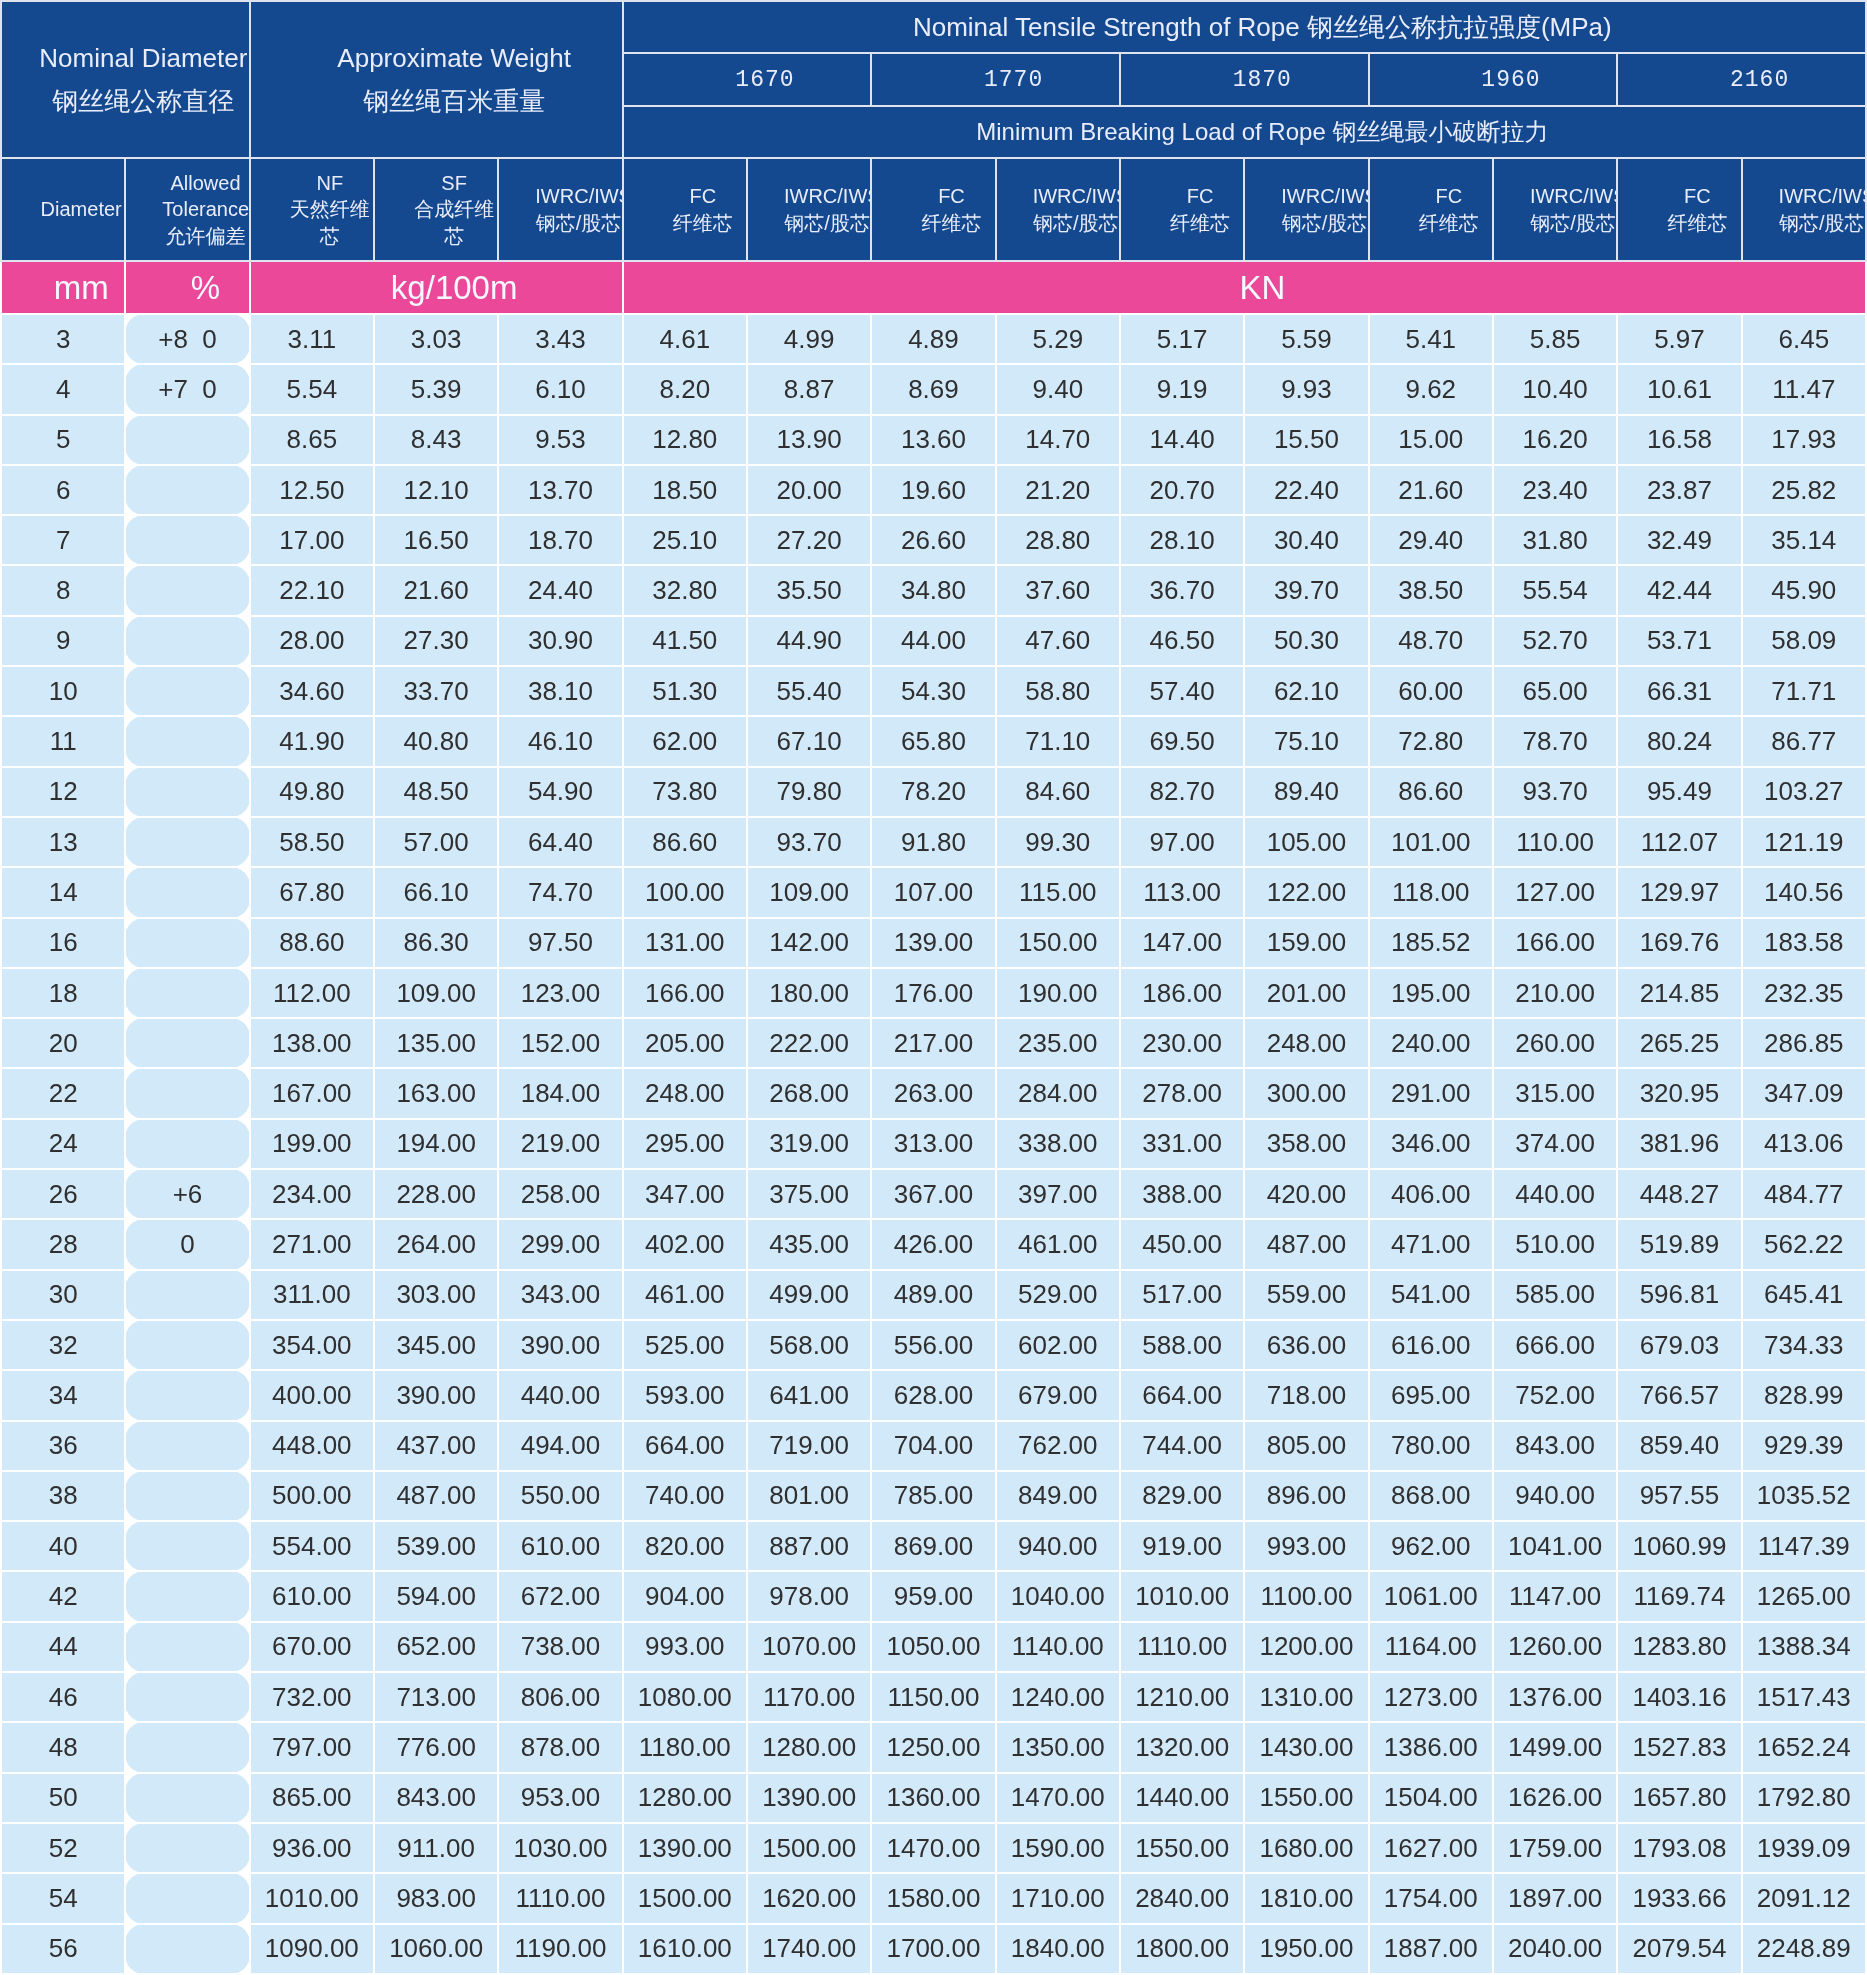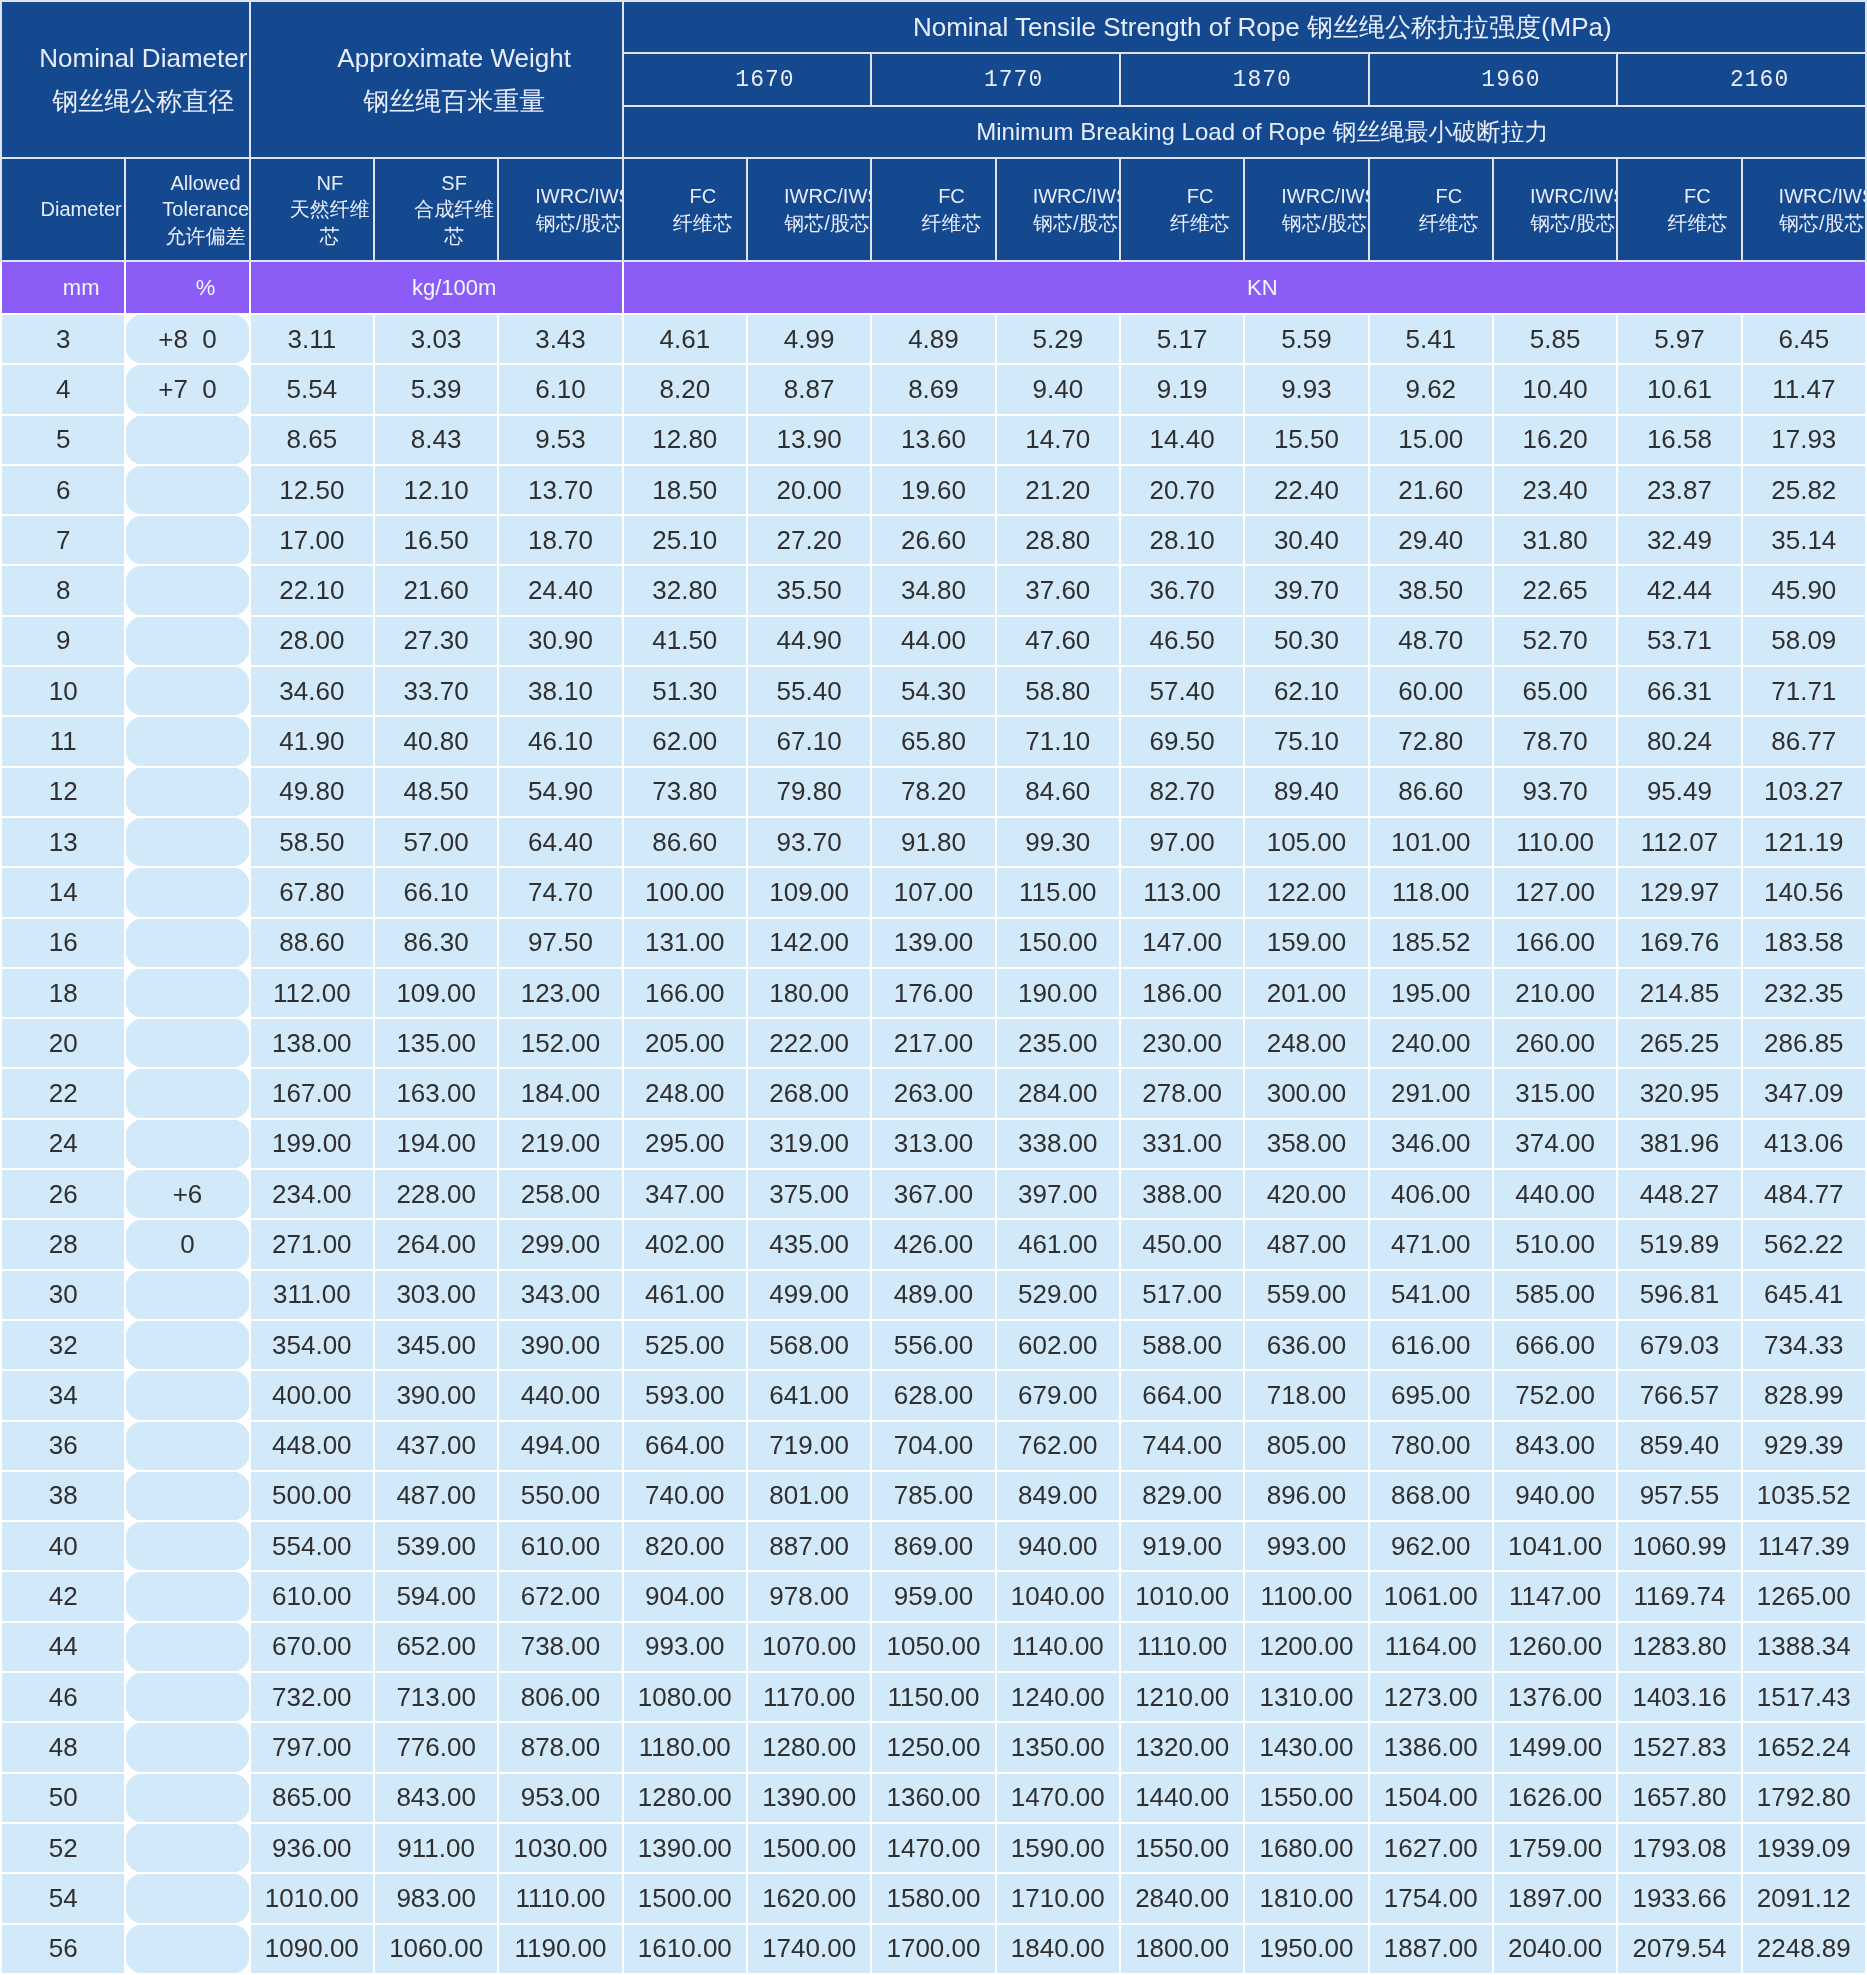--- a/index.html
+++ b/index.html
@@ -23,22 +23,22 @@
     white-space:pre-line;
     border-color:#dfe3ee;
     padding-left:36px;
   }
   tr.r1 th{height:50px;font-size:26px;}
   tr.r2 th{height:51px;font-size:23px;letter-spacing:1px;font-family:Liberation Mono, monospace;}
   tr.r3 th{height:50px;font-size:24px;}
   tr.r4 th{height:101px;font-size:20px;line-height:1.32;}
   th.bigcell{font-size:25px;line-height:1.65;}
   tr.units th{
-    height:51px;background:#8b5cf6;color:#f4f9ff;
-    font-size:22px;border-color:#ffffff;margin-top:16px;
+    height:51px;background:#ec4899;color:#f4f9ff;
+    font-size:33px;border-color:#ffffff;margin-top:16px;
   }
   tbody tr{height:50px;}
   tbody td{
     background:#d2e9f9;color:#2f2f2f;
     font-size:26px;
   }
   tbody td.tol{white-space:pre;border-radius:19px;}
 </style>
 </head>
 <body>
@@ -211,21 +211,21 @@
           <td>22.10</td>
           <td>21.60</td>
           <td>24.40</td>
           <td>32.80</td>
           <td>35.50</td>
           <td>34.80</td>
           <td>37.60</td>
           <td>36.70</td>
           <td>39.70</td>
           <td>38.50</td>
-          <td>22.65</td>
+          <td>55.54</td>
           <td>42.44</td>
           <td>45.90</td>
         </tr>
         <tr>
           <td>9</td>
           <td class="tol"></td>
           <td>28.00</td>
           <td>27.30</td>
           <td>30.90</td>
           <td>41.50</td>

